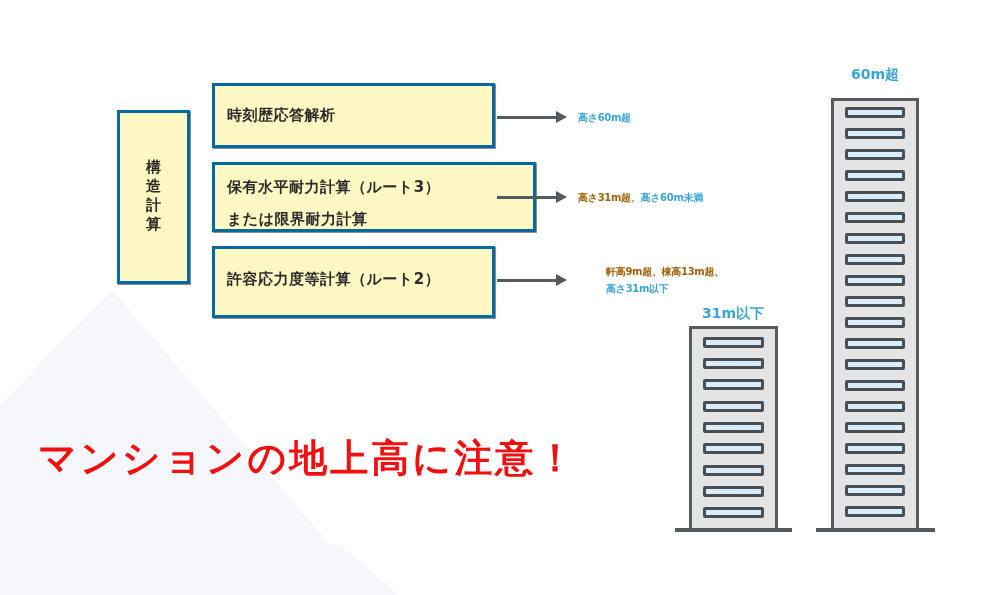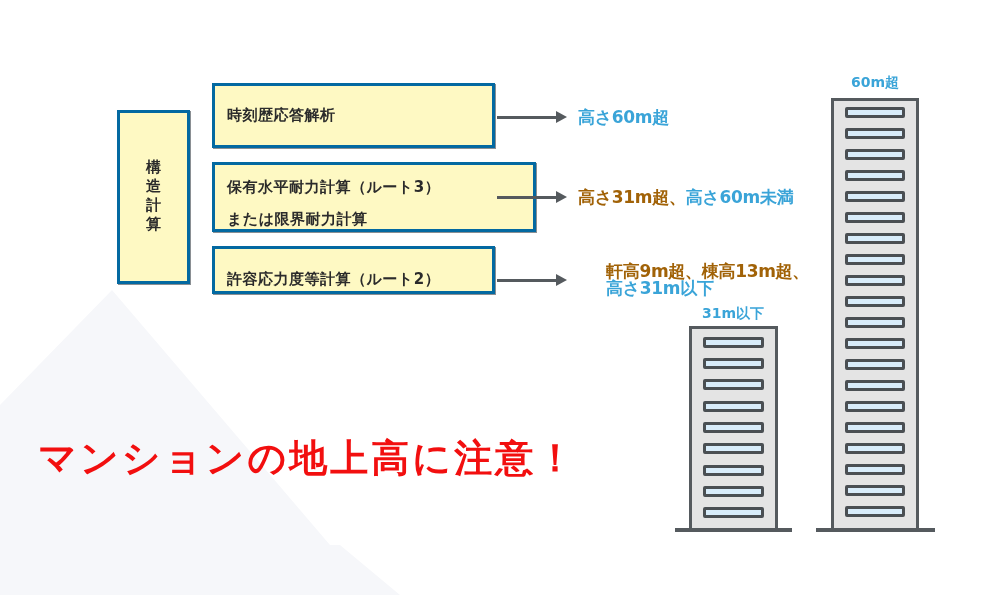--- a/index.html
+++ b/index.html
@@ -6,21 +6,21 @@
   body { width:991px; height:595px; position:relative; overflow:hidden; background:#ffffff;
          font-family:"DejaVu Sans", sans-serif; }
   .bg-diamond { position:absolute; left:0; top:0; width:991px; height:595px; }
   .box { position:absolute; background:#fef9c3; border:3px solid #0369a1; box-sizing:border-box;
          box-shadow:1px 1px 0 #8a8f93; }
   .box-text { position:absolute; left:12px; color:#2b2b2b; font-size:15px; font-weight:bold; line-height:20px; letter-spacing:0.5px; white-space:nowrap; }
   .vert-text { position:absolute; left:0; right:0; text-align:center; color:#2b2b2b; font-size:15px; font-weight:bold; line-height:19px; }
   .arrow { position:absolute; height:3px; background:#555a5e; }
   .arrow::after { content:""; position:absolute; right:-10px; top:-5px; border-left:11px solid #555a5e;
                   border-top:6.5px solid transparent; border-bottom:6.5px solid transparent; }
-  .label { position:absolute; font-size:17px; font-weight:bold; line-height:17px; white-space:nowrap; letter-spacing:-0.3px; }
+  .label { position:absolute; font-size:10px; font-weight:bold; line-height:17px; white-space:nowrap; letter-spacing:-0.3px; }
   .blue { color:#3aa4d8; }
   .dark { color:#a16207; }
   .building { position:absolute; background:#e4e4e4; border:3px solid #555a5e; border-bottom:none; box-sizing:border-box; }
   .window { position:absolute; height:11px; background:#d8ecfa; border:3px solid #4a4f53; border-radius:2px; box-sizing:border-box; }
   .ground { position:absolute; height:4px; background:#555a5e; }
   .bldg-label { position:absolute; font-size:14px; font-weight:bold; color:#3aa4d8; text-align:center; white-space:nowrap; }
   .warning { position:absolute; left:38px; top:433px; font-size:38px; font-weight:bold; color:#f20f0f; letter-spacing:3px; white-space:nowrap; }
 </style>
 </head>
 <body>
@@ -40,21 +40,21 @@
 
 <div class="box" style="left:212px; top:83px; width:283px; height:65px;">
   <div class="box-text" style="top:19px;">時刻歴応答解析</div>
 </div>
 
 <div class="box" style="left:212px; top:162px; width:324px; height:70px;">
   <div class="box-text" style="top:12px;">保有水平耐力計算（ルート3）</div>
   <div class="box-text" style="top:44px;">または限界耐力計算</div>
 </div>
 
-<div class="box" style="left:212px; top:246px; width:283px; height:48px;">
+<div class="box" style="left:212px; top:246px; width:283px; height:72px;">
   <div class="box-text" style="top:20px;">許容応力度等計算（ルート2）</div>
 </div>
 
 <div class="arrow" style="left:497px; top:116px; width:60px;"></div>
 <div class="arrow" style="left:497px; top:196px; width:60px;"></div>
 <div class="arrow" style="left:497px; top:279px; width:60px;"></div>
 
 <div class="label" style="left:578px; top:109px;">
   <span class="blue">高さ60m超</span>
 </div>
@@ -73,21 +73,21 @@
   <div class="window" style="left:11px; top:50px; width:61px;"></div>
   <div class="window" style="left:11px; top:72px; width:61px;"></div>
   <div class="window" style="left:11px; top:93px; width:61px;"></div>
   <div class="window" style="left:11px; top:114px; width:61px;"></div>
   <div class="window" style="left:11px; top:136px; width:61px;"></div>
   <div class="window" style="left:11px; top:157px; width:61px;"></div>
   <div class="window" style="left:11px; top:178px; width:61px;"></div>
 </div>
 <div class="ground" style="left:675px; top:528px; width:117px;"></div>
 
-<div class="bldg-label" style="left:831px; width:88px; top:74px;">60m超</div>
+<div class="bldg-label" style="left:831px; width:88px; top:66px;">60m超</div>
 <div class="building" style="left:831px; top:98px; width:88px; height:432px;">
   <div class="window" style="left:11px; top:6px;   width:60px;"></div>
   <div class="window" style="left:11px; top:27px;  width:60px;"></div>
   <div class="window" style="left:11px; top:48px;  width:60px;"></div>
   <div class="window" style="left:11px; top:69px;  width:60px;"></div>
   <div class="window" style="left:11px; top:90px;  width:60px;"></div>
   <div class="window" style="left:11px; top:111px; width:60px;"></div>
   <div class="window" style="left:11px; top:132px; width:60px;"></div>
   <div class="window" style="left:11px; top:153px; width:60px;"></div>
   <div class="window" style="left:11px; top:174px; width:60px;"></div>

